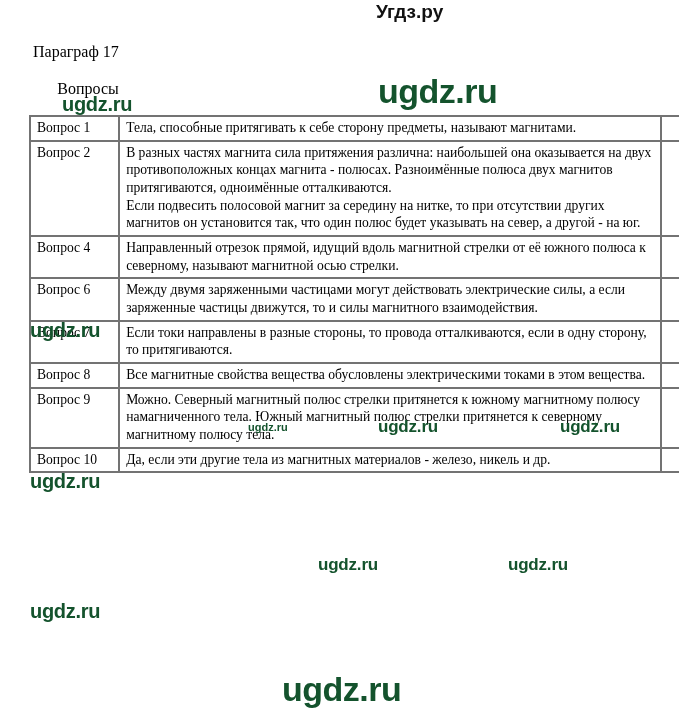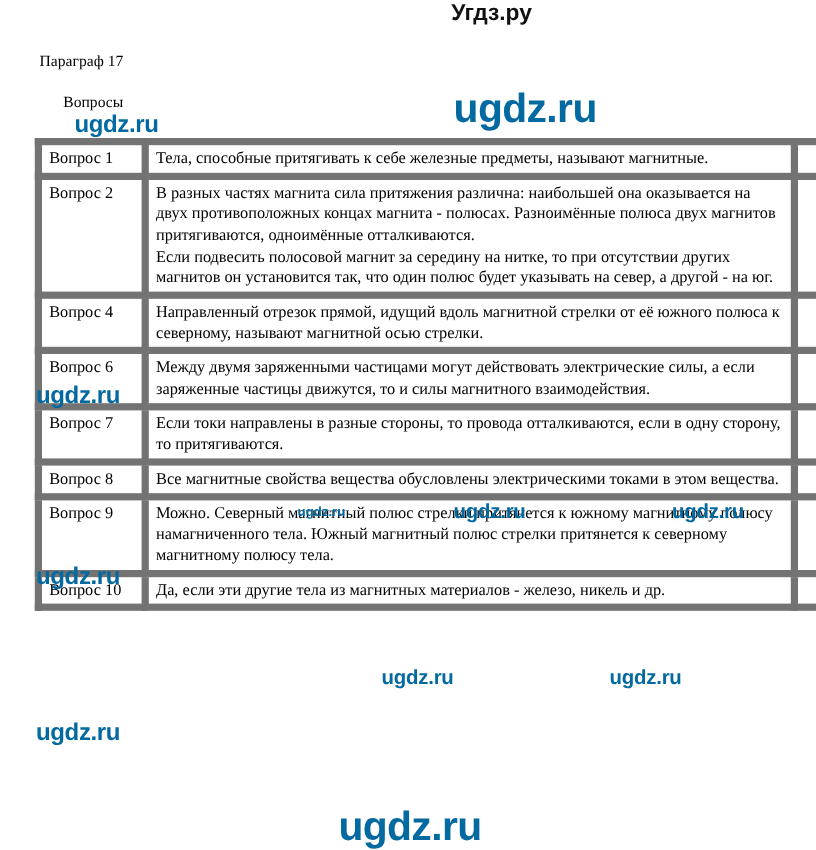--- a/index.html
+++ b/index.html
@@ -27,54 +27,54 @@
     letter-spacing: 0px;
     color: #111111;
     line-height: 1;
   }
 
   
   .heading-block {
     position: absolute;
     top: 44px;
     left: 33px;
-    font-size: 13px;
+    font-size: 16px;
     line-height: 1.05;
   }
   .heading-paragraph { margin: 0 0 20px 0; }
   .heading-sub { margin: 0; text-align: right; }
 
   
   .answers-table {
     position: absolute;
     top: 115px;
     left: 29px;
     width: 650px;
     border-collapse: collapse;
     table-layout: fixed;
     font-size: 13.6px;
   }
   .answers-table td {
-    border: 6px solid #737373;
+    border: 2px solid #737373;
     padding: 2px 5px 3px 6px;
     vertical-align: top;
     line-height: 1.30;
   }
   .col-label  { width: 89px; }
   .col-answer { width: 541px; }
   .col-spare  { width: 18px; border-right: none !important; }
 
   .q-label { white-space: nowrap; }
 
   
   .wm {
     position: absolute;
     font-family: "Liberation Sans", sans-serif;
     font-weight: bold;
-    color: #0369a1;
+    color: #14532d;
     white-space: nowrap;
     line-height: 1;
     pointer-events: none;
   }
   .wm-xl { font-size: 34px; letter-spacing: -0.5px; }
   .wm-lg { font-size: 20px; letter-spacing: -0.3px; }
   .wm-md { font-size: 17px; letter-spacing: -0.2px; }
   .wm-sm { font-size: 11px; font-weight: bold; letter-spacing: 0px; }
 </style>
 </head>
@@ -89,21 +89,21 @@
 
 <table class="answers-table">
   <colgroup>
     <col class="col-label">
     <col class="col-answer">
     <col class="col-spare">
   </colgroup>
   <tbody>
       <tr>
         <td class="q-label">Вопрос 1</td>
-        <td>Тела, способные притягивать к себе железные предметы, называют магнитные.</td>
+        <td>Тела, способные притягивать к себе сторону предметы, называют магнитами.</td>
         <td class="col-spare">&nbsp;</td>
       </tr>
       <tr>
         <td class="q-label">Вопрос 2</td>
         <td>В разных частях магнита сила притяжения различна: наибольшей она оказывается на двух противоположных концах магнита - полюсах. Разноимённые полюса двух магнитов притягиваются, одноимённые отталкиваются.<br>Если подвесить полосовой магнит за середину на нитке, то при отсутствии других магнитов он установится так, что один полюс будет указывать на север, а другой - на юг.</td>
         <td class="col-spare">&nbsp;</td>
       </tr>
       <tr>
         <td class="q-label">Вопрос 4</td>
         <td>Направленный отрезок прямой, идущий вдоль магнитной стрелки от её южного полюса к северному, называют магнитной осью стрелки.</td>

